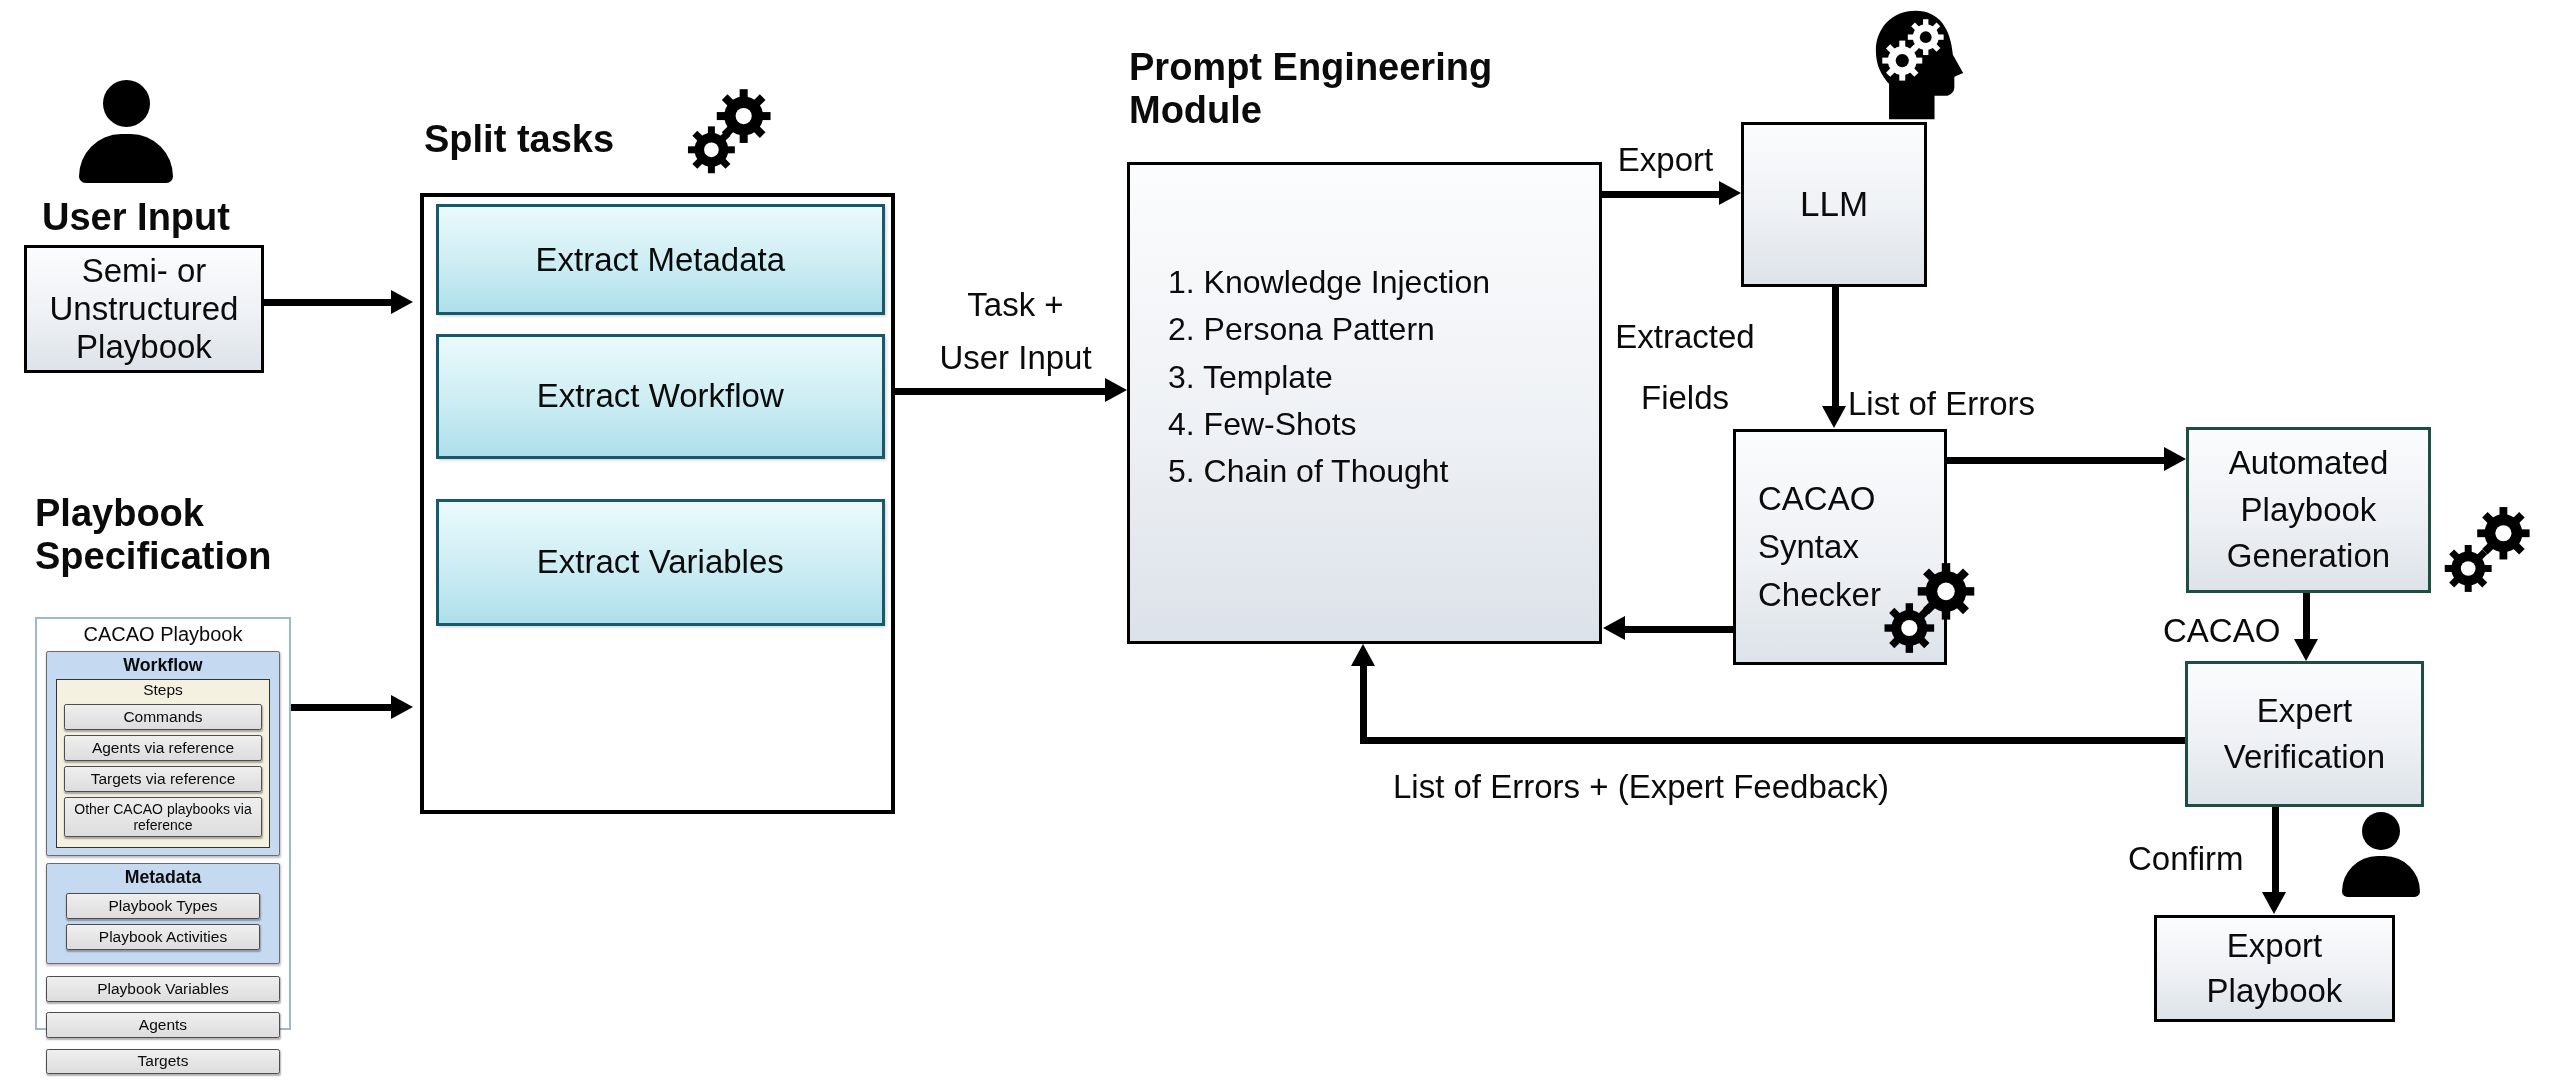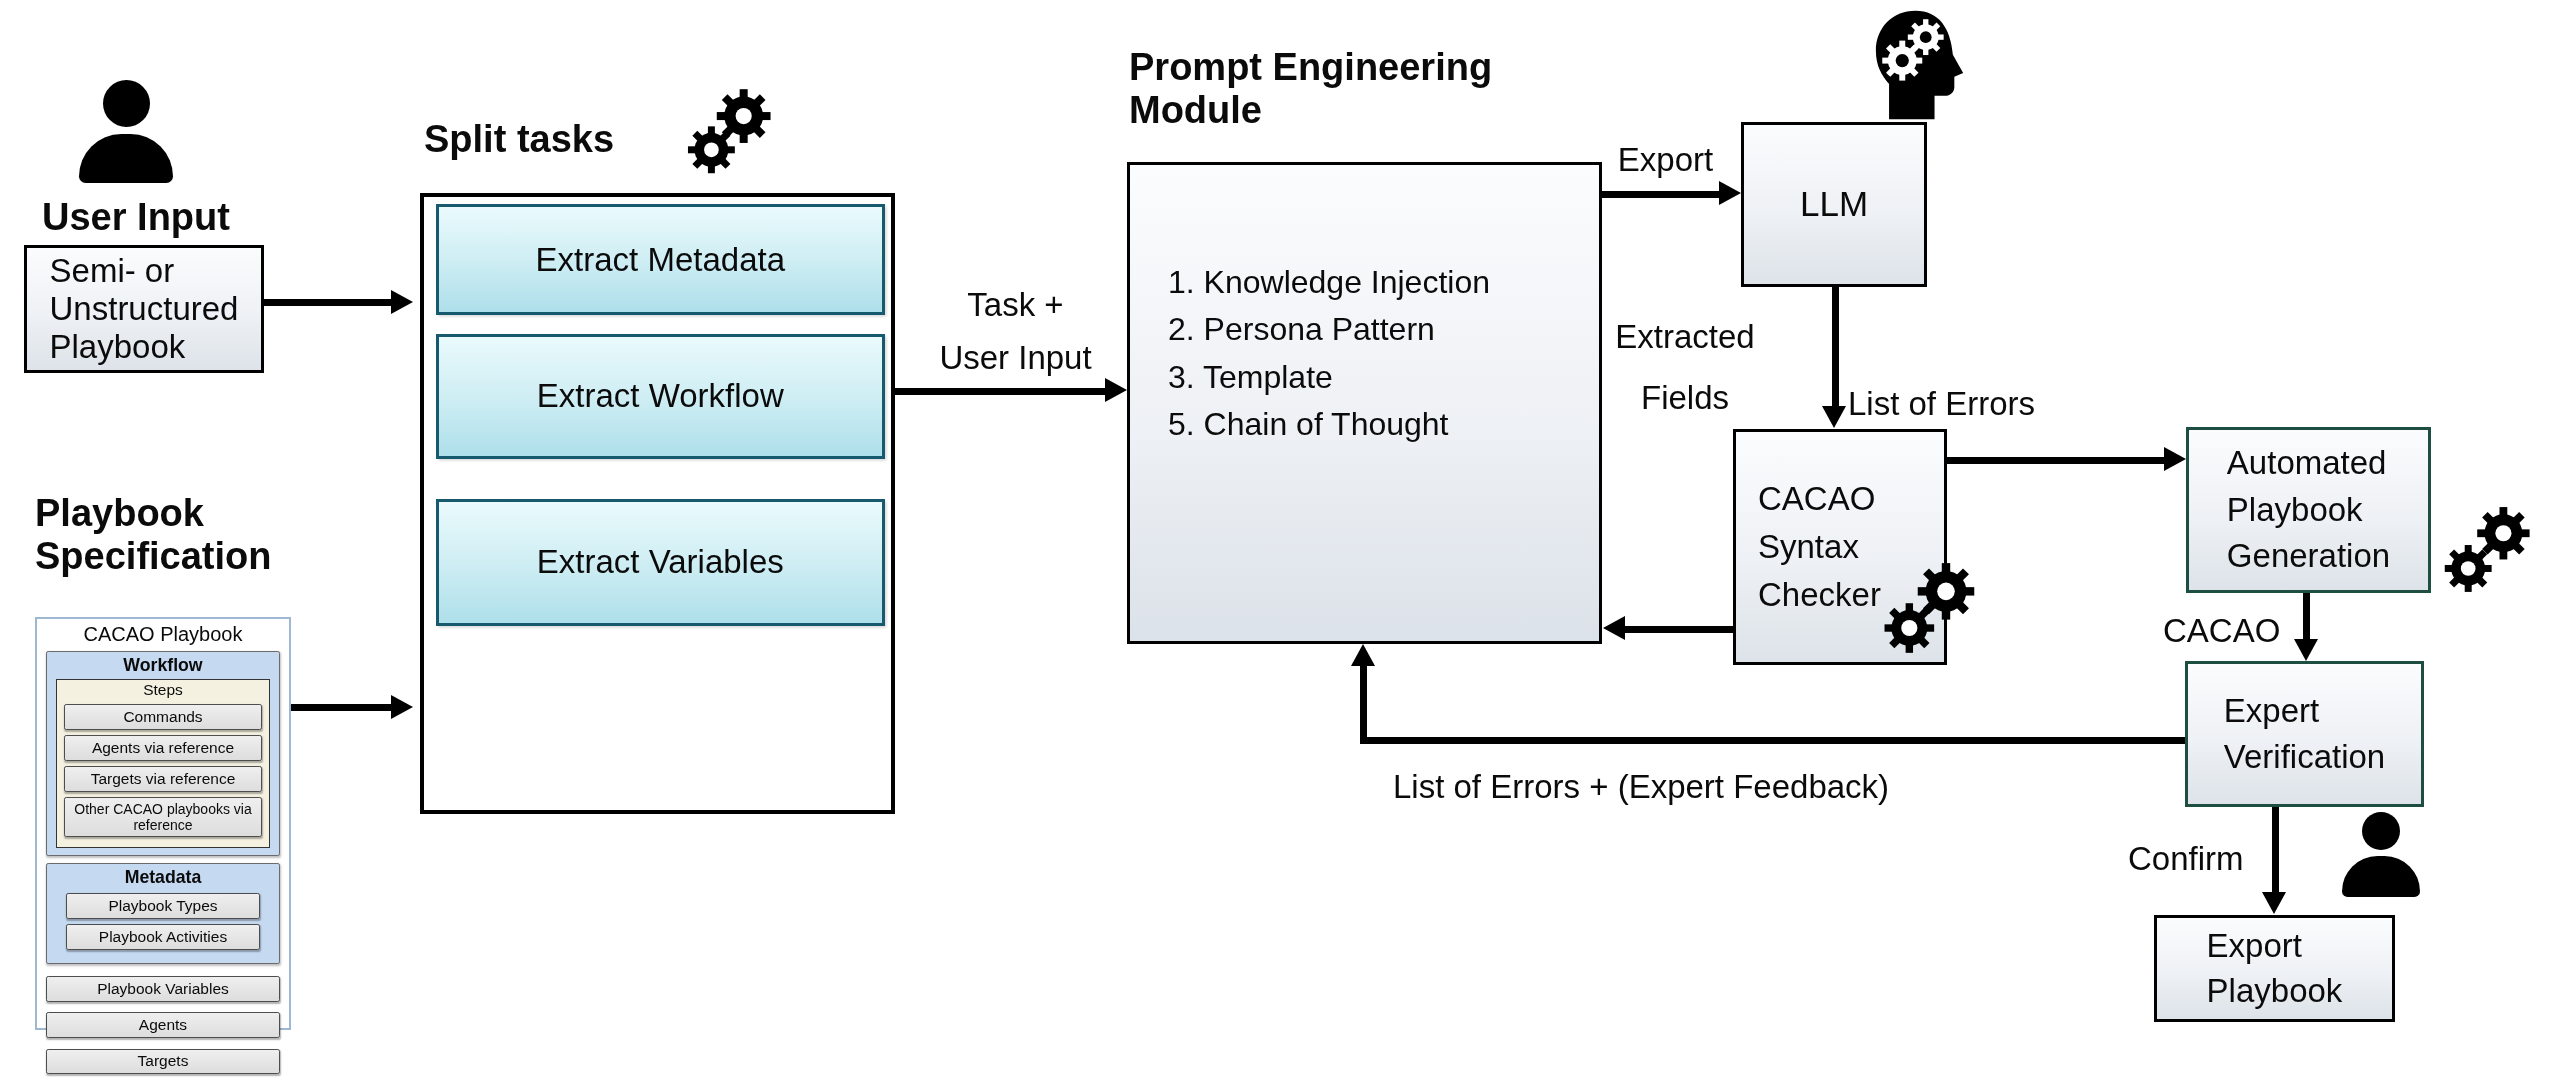--- a/index.html
+++ b/index.html
@@ -9,21 +9,21 @@
   }
   .abs{position:absolute;}
   .pre{white-space:pre-line;}
   .hdr{font-weight:bold;font-size:38px;line-height:1.13;letter-spacing:0px;}
   .lbl{font-size:33px;line-height:1.16;}
   .center{text-align:center;}
   
   .gbox{
     background:linear-gradient(180deg,#fbfcfd 0%,#eef1f5 55%,#dde3e9 100%);
     border:3.7px solid #000;box-sizing:border-box;
-    display:flex;align-items:center;justify-content:center;
+    display:flex;align-items:center;justify-content:center;text-align:center;
   }
   .greenborder{border:3.7px solid #1e4e41;}
   
   .teal{
     background:linear-gradient(180deg,#eafafc 0%,#cfeef4 50%,#aedfea 100%);
     border:3.7px solid #175a6e;box-sizing:border-box;
     display:flex;align-items:center;justify-content:center;text-align:center;
     box-shadow:1.5px 2.2px 2.9px rgba(0,0,0,.18);
   }
   .split-container{border:4.4px solid #000;background:#fff;box-sizing:border-box;}
@@ -139,20 +139,21 @@
   <div class="ah-right" style="left:1105px;top:378px;"></div>
 
   <div class="abs hdr pre" style="left:1129px;top:46px;width:472px;">Prompt Engineering
  Module</div>
 
   <div class="abs" style="left:1127px;top:162px;width:475px;height:482px;background:linear-gradient(180deg,#fbfcfd 0%,#eef1f5 55%,#dce2e9 100%);border:3.7px solid #000;box-sizing:border-box;">
     <div class="abs" style="left:38px;top:94px;font-size:32px;line-height:1.48;">
       <div>1. Knowledge Injection</div>
       <div>2. Persona Pattern</div>
       <div>3. Template</div>
+      <div>4. Few-Shots</div>
       <div>5. Chain of Thought</div>
     </div>
   </div>
 
   <div class="abs lbl center" style="left:1590px;top:141px;width:151px;">Export</div>
   <div class="hline" style="left:1602px;top:191px;width:118px;"></div>
   <div class="ah-right" style="left:1719px;top:181px;"></div>
 
   <div class="abs gbox lbl" style="left:1741px;top:122px;width:186px;height:165px;font-size:35px;">LLM</div>
 

